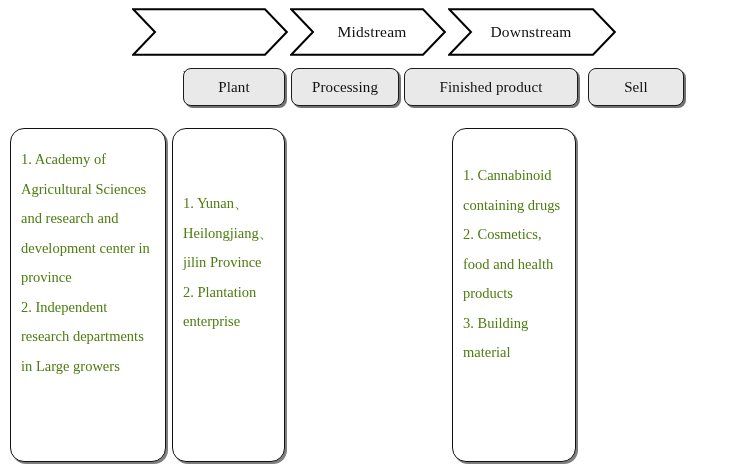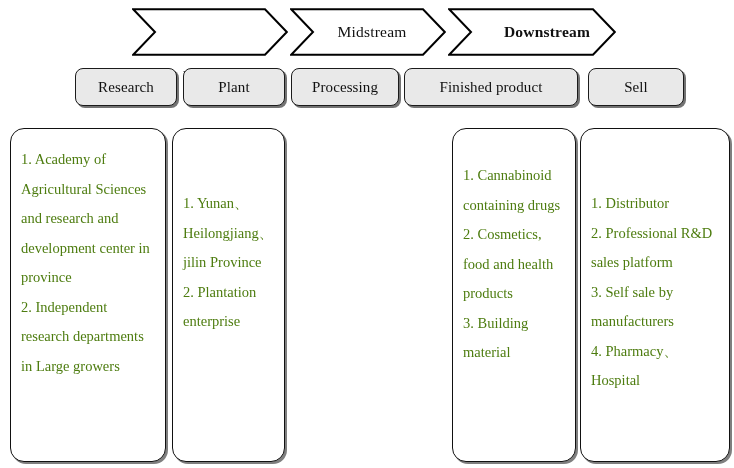--- a/index.html
+++ b/index.html
@@ -118,27 +118,24 @@
         <polygon points="1.2,1.2 133,1.2 154.8,24 133,46.8 1.2,46.8 23,24" fill="#ffffff" stroke="#000000" stroke-width="2"></polygon>
       </svg>
     </div>
     <div class="chevron-label" style="left:298px; width:148px;">Midstream</div>
 
     <div class="chevron-outline" style="left:448px; width:168px;">
       <svg width="168" height="48" viewBox="0 0 168 48" xmlns="http://www.w3.org/2000/svg">
         <polygon points="1.2,1.2 145,1.2 166.8,24 145,46.8 1.2,46.8 23,24" fill="#ffffff" stroke="#000000" stroke-width="2"></polygon>
       </svg>
     </div>
-    <div class="chevron-label" style="left:468px; width:158px;font-weight:bold;">Downstream</div>
+    <div class="chevron-label" style="left:452px; width:158px;">Downstream</div>
 
   </div>
 
-  <div class="stage-btn" style="left:75px; width:102px;">
-    <span>Research</span>
-  </div>
 
   <div class="stage-btn" style="left:291px; width:108px;">
     <span>Processing</span>
   </div>
 
   <div class="stage-btn" style="left:183px; width:102px;">
     <span>Plant</span>
   </div>
 
   <div class="stage-btn" style="left:404px; width:174px;">
@@ -159,20 +156,14 @@
 2. Plantation enterprise</div>
   </div>
 
 
   <div class="content-box cb4" style="left:452px; width:124px;">
     <div class="content-text">1.  Cannabinoid containing drugs
 2.  Cosmetics, food and health products
 3.  Building material</div>
   </div>
 
-  <div class="content-box cb5" style="left:580px; width:150px;">
-    <div class="content-text">1.  Distributor
-2.  Professional R&amp;D sales platform
-3.  Self sale by manufacturers
-4.  Pharmacy、Hospital</div>
-  </div>
 
 </div>
 
 </body></html>

